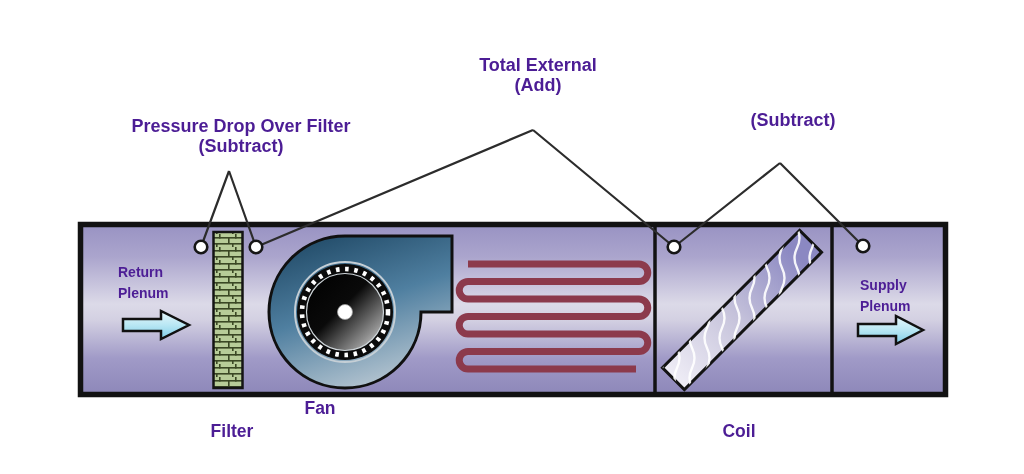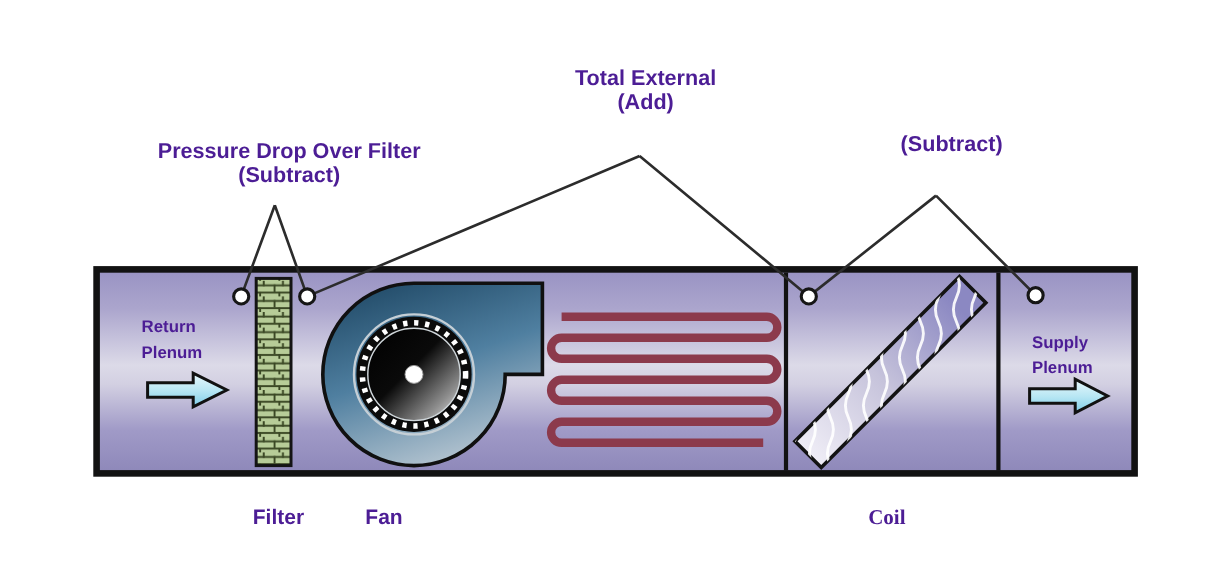--- a/index.html
+++ b/index.html
@@ -142,16 +142,16 @@
     <span>Return</span>
     <span>Plenum</span>
   </div>
 
   <div class="lbl left-align" style="left:860px;top:261px;margin-top:14px;">
     <span>Supply</span>
     <span>Plenum</span>
   </div>
 
   <div class="lbl component" style="left:232px;top:421px;">Filter</div>
-  <div class="lbl component" style="left:320px;top:421px;">Fan</div>
-  <div class="lbl component" style="left:739px;top:421px;font-family:Liberation Serif, serif;">Coil</div>
+  <div class="lbl component" style="left:320px;top:398px;">Fan</div>
+  <div class="lbl component" style="left:739px;top:421px;">Coil</div>
 
 </div>
 
 </body></html>

